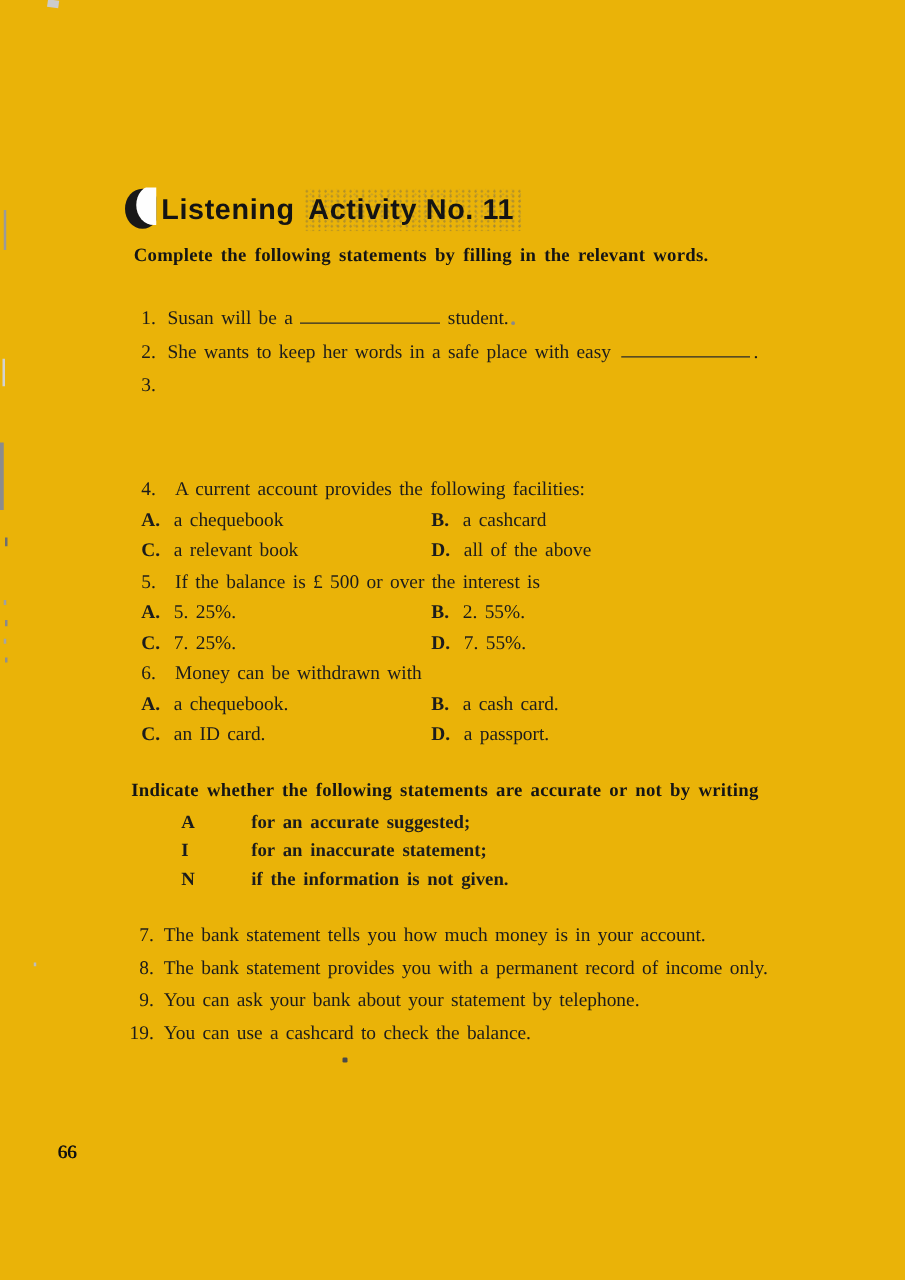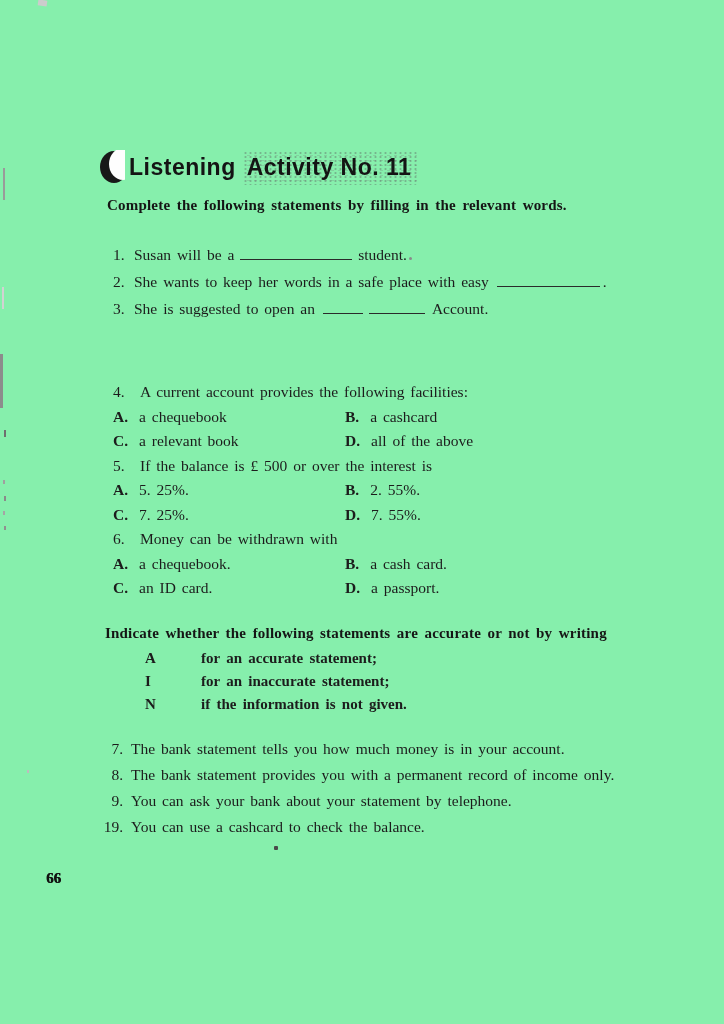--- a/index.html
+++ b/index.html
@@ -1,19 +1,19 @@
 <!DOCTYPE html>
 <html><head>
 <meta charset="utf-8">
 <style>
   html,body { margin:0; padding:0; background:#e9e9e9; }
   .page {
     position:relative;
     width:724px; height:1024px;
-    background:#86efac;
+    background:#eab308;
     overflow:hidden;
     font-family:"Liberation Serif", serif;
     color:#1c1c1c;
   }
 
   
   .mark { position:absolute; background:#9a9a9a; }
   .mark.m-top   { left:38;  left:38px;  top:0;     width:9px;  height:6px;  background:#cccccc; transform:rotate(8deg); }
   .mark.m1      { left:3px;   top:168px; width:2px;  height:32px; background:#9a9a9a; }
   .mark.m2      { left:2px;   top:287px; width:2px;  height:22px; background:#d2d2d2; }
@@ -83,22 +83,22 @@
   .key-row { display:flex; line-height:23px; font-weight:700; font-size:15px; word-spacing:2.5px; white-space:nowrap; }
   .key-letter { width:56px; flex:none; }
 
   
   .statements { position:absolute; left:97px; top:736px; }
   .st-row { display:flex; line-height:26px; align-items:baseline; }
   .st-num { width:26px; flex:none; text-align:right; margin-right:8px; }
 
   
   .page-number {
-    position:absolute; left:46px; top:870px;
-    font-weight:700; font-size:15px; color:#111;
+    position:absolute; left:46px; top:914px;
+    font-weight:400; font-size:15px; color:#111;
     text-shadow:0.6px 0 0 #111;
   }
 </style>
 </head>
 <body>
 
 <div class="page">
 
   <div class="mark m-top"></div>
   <div class="mark m1"></div>
@@ -124,21 +124,20 @@
     <div class="fill-row body-line">
       <span class="fill-num">1.</span>
       <span><span>Susan will be a</span><span class="blank w112"></span><span>student.</span></span>
     </div>
     <div class="fill-row body-line">
       <span class="fill-num">2.</span>
       <span><span>She wants to keep her words in a safe place with easy</span><span class="blank w103"></span><span>.</span></span>
     </div>
     <div class="fill-row body-line">
       <span class="fill-num">3.</span>
-      <span><span>She is suggested to open an</span><span class="blank w40"></span><span class="blank w56"></span><span>Account.</span></span>
     </div>
   </div>
 
 
   <div class="quiz body-line">
 
     <div class="q">
       <div class="q-line">
         <span class="q-num">4.</span>
         <span>A current account provides the following facilities:</span>
@@ -176,21 +175,21 @@
         <div><span class="opt-label">D.</span><span>a passport.</span></div>
       </div>
     </div>
   </div>
 
   <div class="instr" style="left:105px; top:625px;text-align:center;">Indicate whether the following statements are accurate or not by writing</div>
 
   <div class="keys">
     <div class="key-row">
       <span class="key-letter">A</span>
-      <span>for an accurate statement;</span>
+      <span>for an accurate suggested;</span>
     </div>
     <div class="key-row">
       <span class="key-letter">I</span>
       <span>for an inaccurate statement;</span>
     </div>
     <div class="key-row">
       <span class="key-letter">N</span>
       <span>if the information is not given.</span>
     </div>
   </div>

